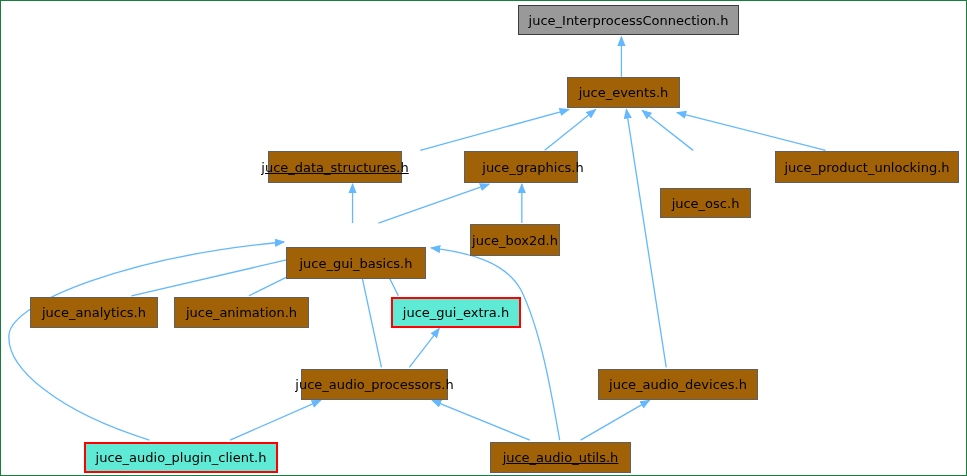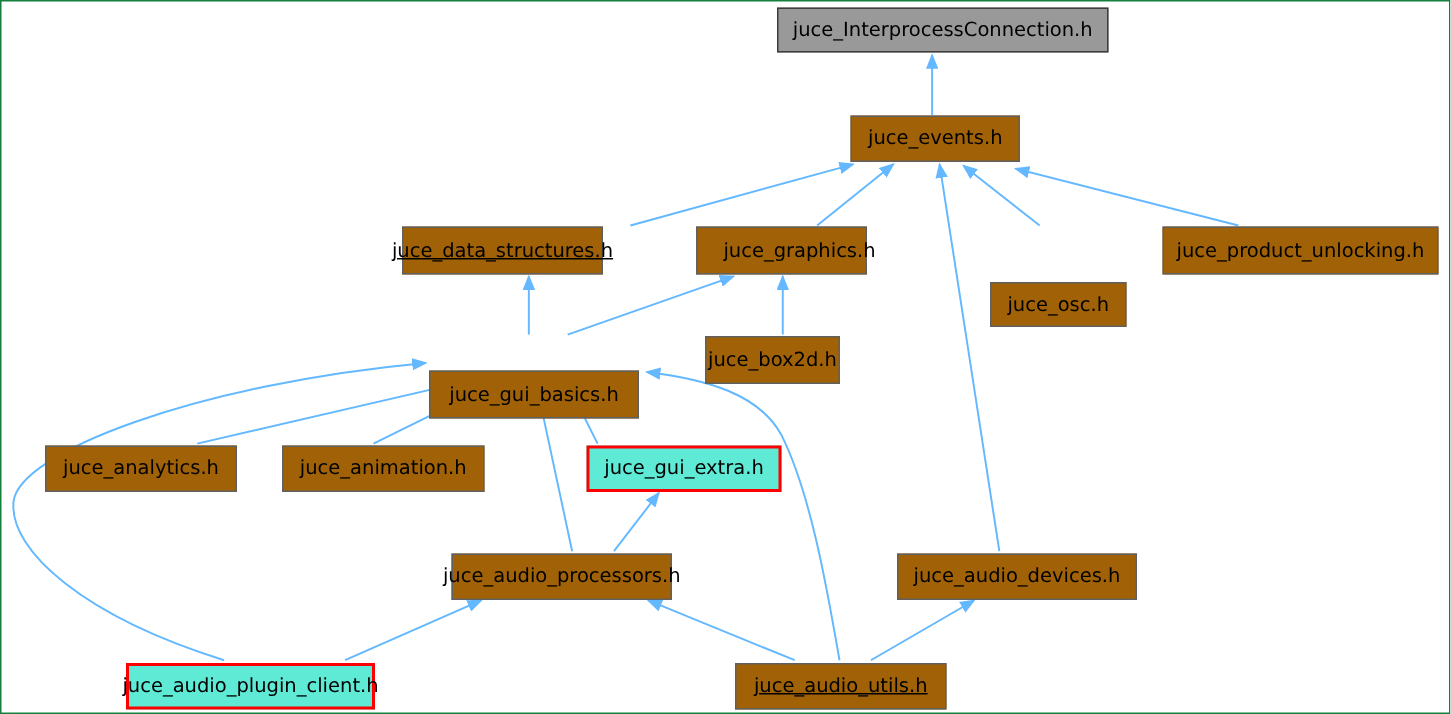--- a/index.html
+++ b/index.html
@@ -74,32 +74,32 @@
       </div>
       <div class="node" style="left: 285px; top: 206px; width: 140px; height: 32px; margin-top: 40px;">
         <span>juce_gui_basics.h</span>
       </div>
       <div class="node" style="left: 469px; top: 223px; width: 90px; height: 32px;">
         <span>juce_box2d.h</span>
       </div>
       <div class="node" style="left: 29px; top: 296px; width: 128px; height: 31px; text-align: right;">
         <span>juce_analytics.h</span>
       </div>
-      <div class="node" style="left: 187px; top: 296px; width: 135px; height: 31px;">
+      <div class="node" style="left: 173px; top: 296px; width: 135px; height: 31px;">
         <span>juce_animation.h</span>
       </div>
       <div class="node highlighted" style="left: 390px; top: 296px; width: 130px; height: 31px;">
         <span>juce_gui_extra.h</span>
       </div>
       <div class="node" style="left: 300px; top: 368px; width: 147px; height: 31px;">
         <span>juce_audio_processors.h</span>
       </div>
       <div class="node" style="left: 597px; top: 368px; width: 160px; height: 31px;">
         <span>juce_audio_devices.h</span>
       </div>
-      <div class="node highlighted" style="left: 83px; top: 441px; width: 166px; height: 31px;">
+      <div class="node highlighted" style="left: 83px; top: 441px; width: 194px; height: 31px;">
         <span>juce_audio_plugin_client.h</span>
       </div>
       <div class="node" style="left: 489px; top: 441px; width: 141px; height: 31px; text-decoration: underline;">
         <span>juce_audio_utils.h</span>
       </div>
     </div>
 </div>
 
 </body></html>

